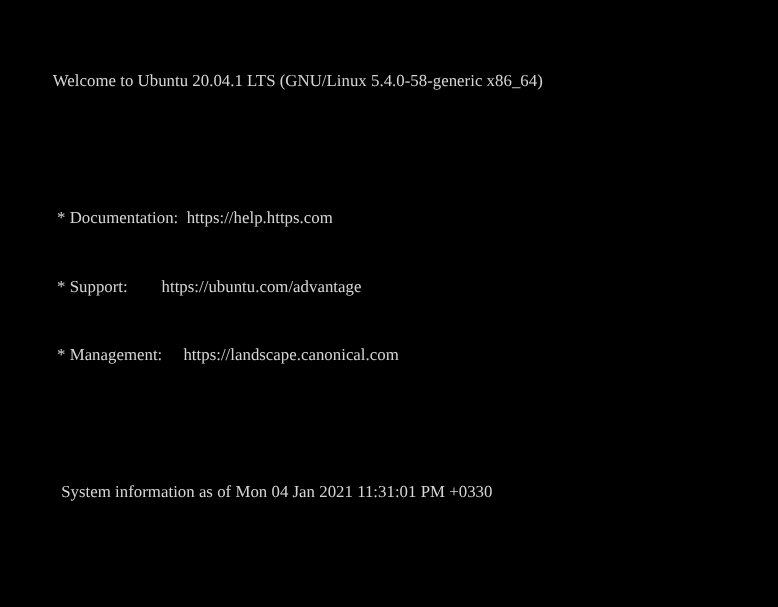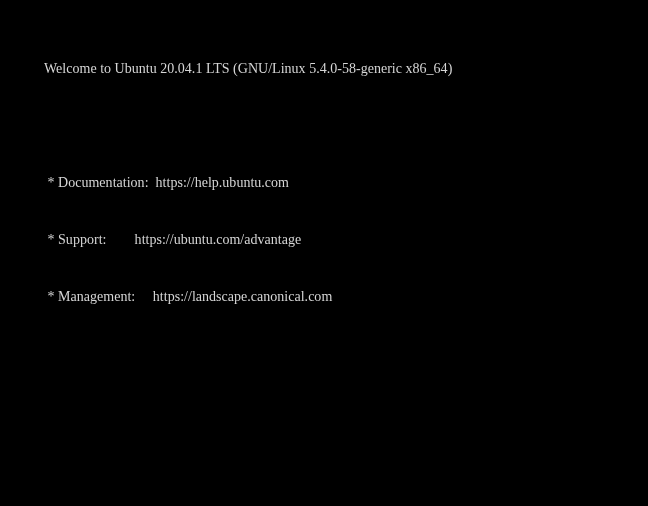--- a/index.html
+++ b/index.html
@@ -41,24 +41,25 @@
   }
 </style>
 </head>
 <body style="background: rgb(0, 0, 0);">
 
 <div id="terminal" style="background: rgb(0, 0, 0); color: rgb(214, 214, 214);">
   <div class="screen">
 
     <span class="line">Welcome to Ubuntu 20.04.1 LTS (GNU/Linux 5.4.0-58-generic x86_64)</span>
     <span class="line blank"></span>
-    <span class="line"> * Documentation:  https://help.ubuntu.com</span>
+    <span class="line"> * Documentation:  https://help.https.com</span>
     <span class="line"> * Support:        https://ubuntu.com/advantage</span>
     <span class="line"> * Management:     https://landscape.canonical.com</span>
     <span class="line blank"></span>
+    <span class="line">  System information as of Mon 04 Jan 2021 11:31:01 PM +0330</span>
     <span class="line blank"></span>
     
     
     
     
     
     
     
     
     

